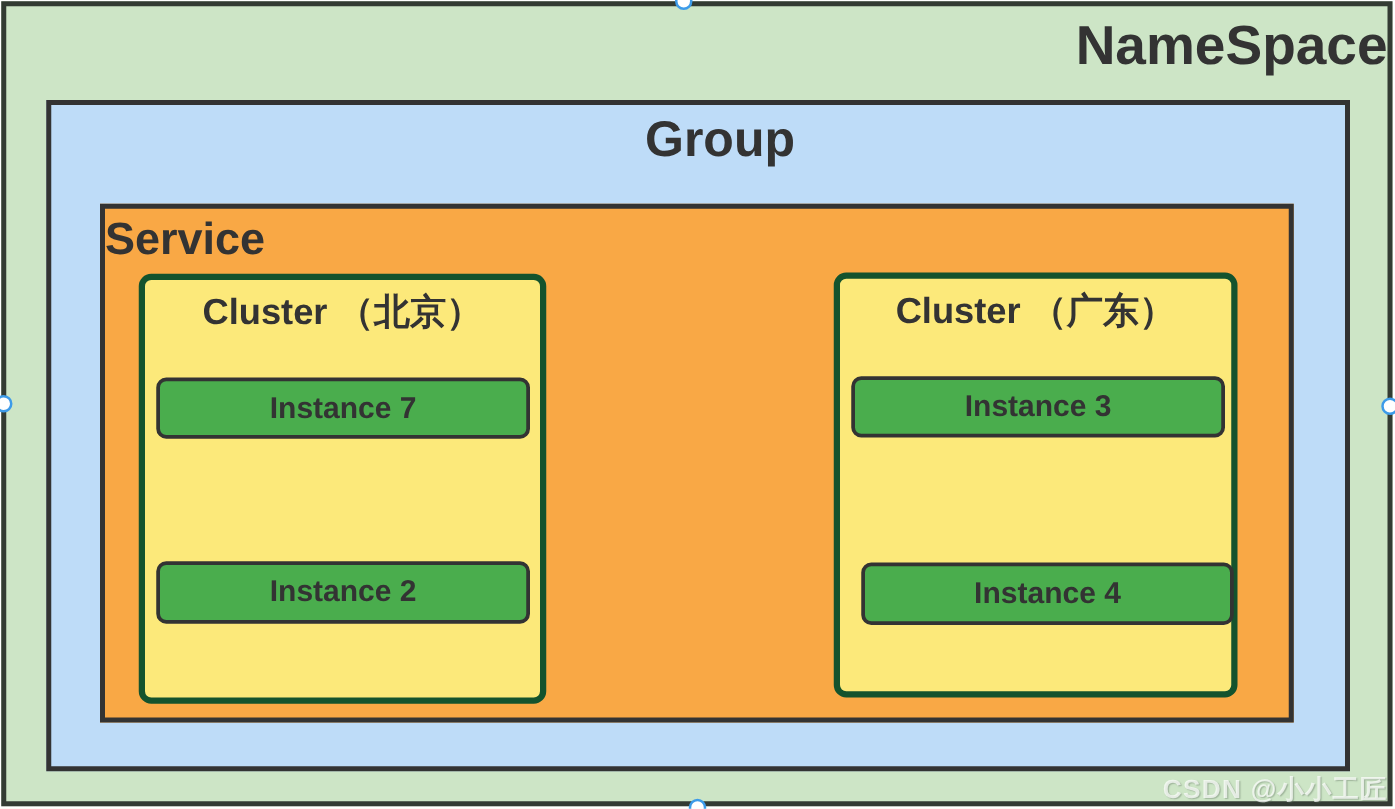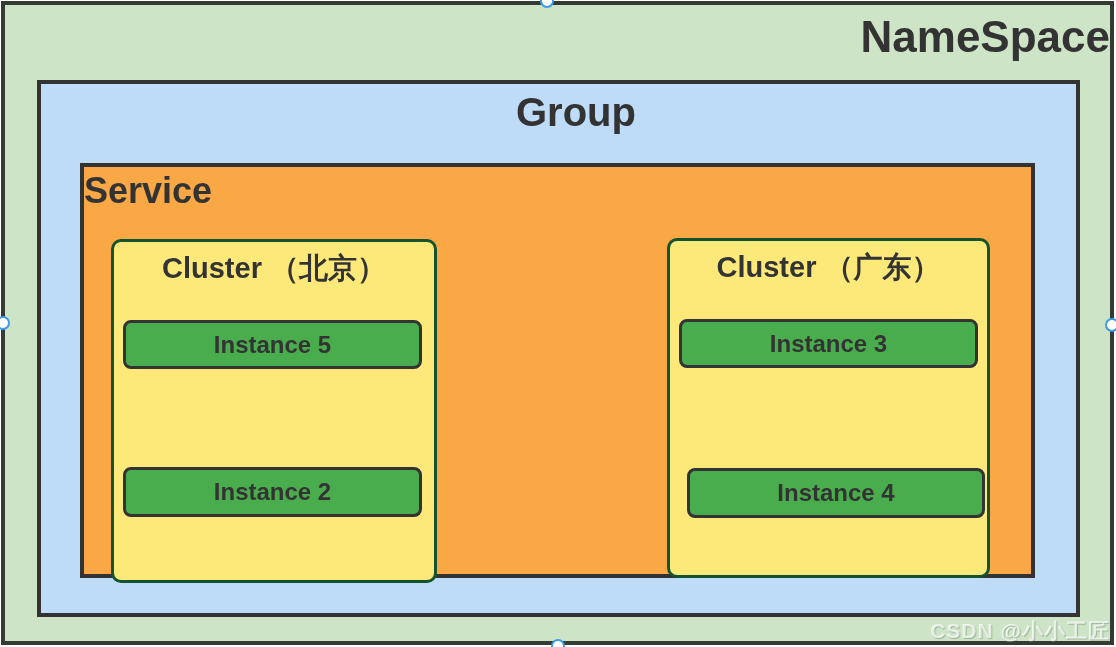--- a/index.html
+++ b/index.html
@@ -54,23 +54,22 @@
   }
   .service-title {
     font-size: 36px;
     line-height: 1.2;
     padding-top: 2px;
   }
 
   
   .cluster-box {
     background: #fce97a;
-    border: 3px solid #14532d;
+    border: 5px solid #14532d;
     border-radius: 10px;
-    margin-top: 20px;
   }
   .cluster-left  { left: 27px;  top: 52px; width: 326px; height: 344px; }
   .cluster-right { left: 583px; top: 51px; width: 323px; height: 340px; }
   .cluster-title {
     text-align: center;
     font-size: 29px;
     line-height: 1.2;
     padding-top: 9px;
   }
 
@@ -126,21 +125,21 @@
     <div class="ns-title">NameSpace</div>
 
     <div class="abs group-box">
       <div class="group-title">Group</div>
 
       <div class="abs service-box">
         <div class="service-title">Service</div>
 
         <div class="abs cluster-box cluster-left">
           <div class="cluster-title">Cluster （北京）</div>
-          <div class="abs instance inst-1">Instance 5</div>
+          <div class="abs instance inst-1">Instance 7</div>
           <div class="abs instance inst-2">Instance 2</div>
         </div>
 
         <div class="abs cluster-box cluster-right">
           <div class="cluster-title">Cluster （广东）</div>
           <div class="abs instance inst-3">Instance 3</div>
           <div class="abs instance inst-4">Instance 4</div>
         </div>
 
       </div>

